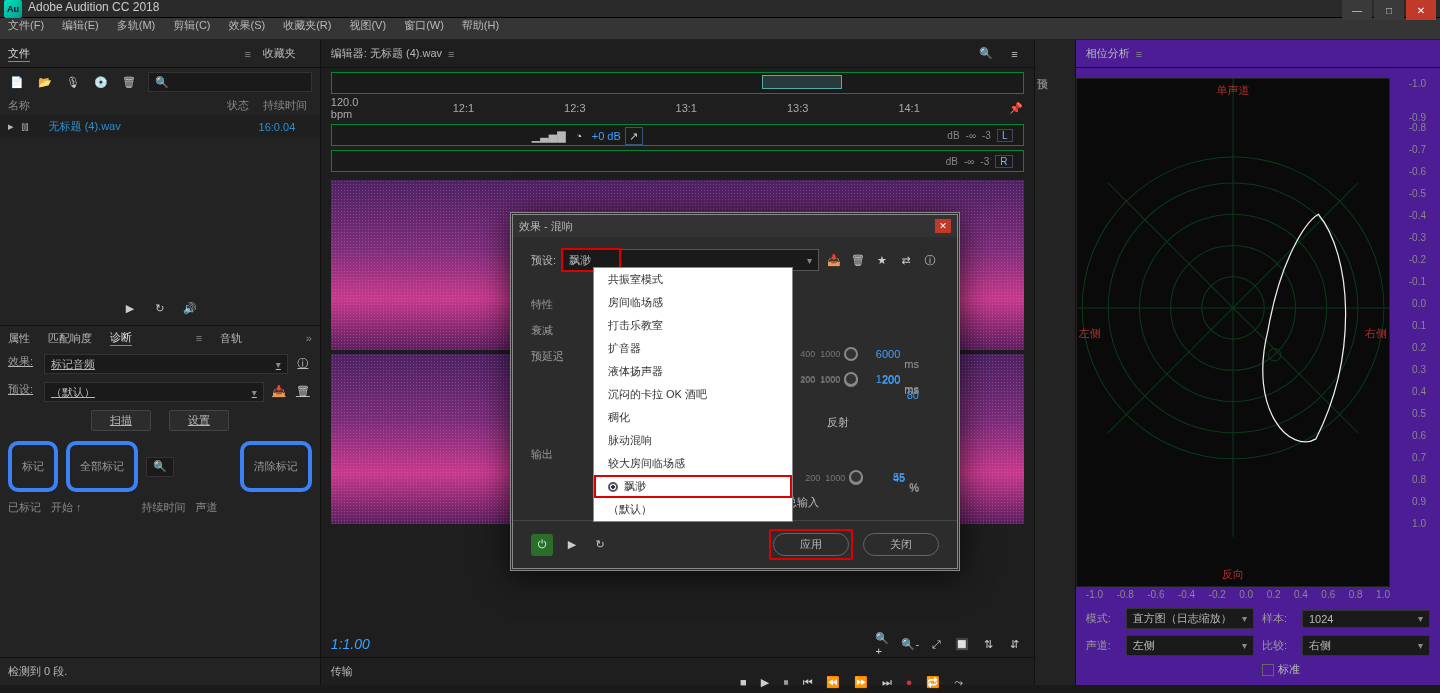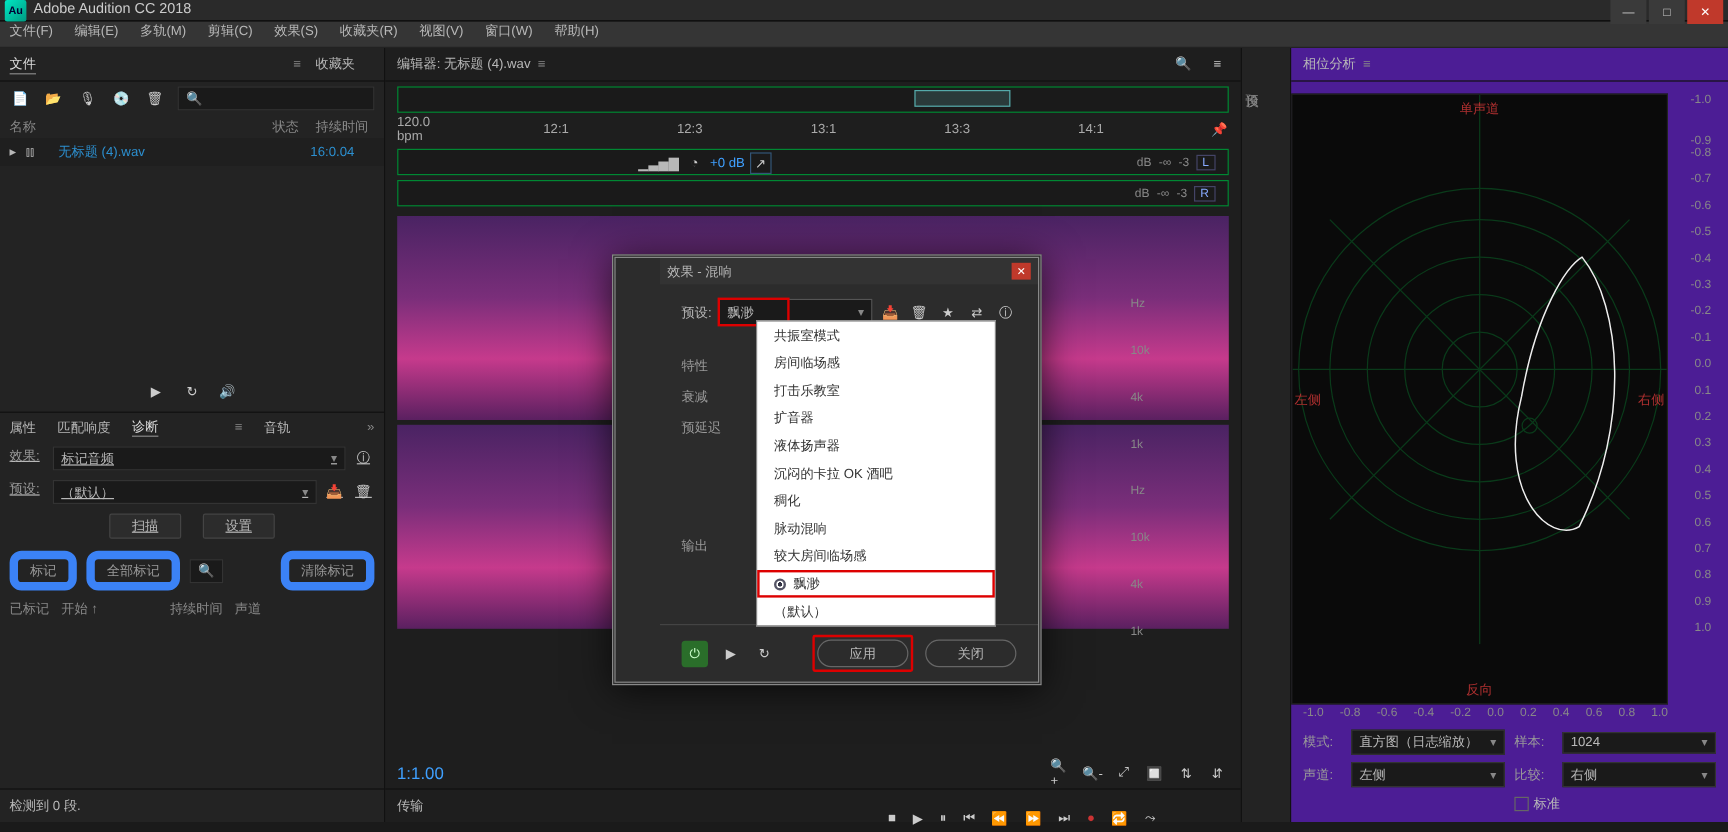--- a/index.html
+++ b/index.html
@@ -42,21 +42,21 @@
 .props-tabs { display: flex; align-items: center; padding: 4px 8px; gap: 18px; }
 .props-tabs .active { border-bottom: 1px solid #888; color: #ddd; }
 
 .form-row { display: flex; padding: 4px 8px; gap: 6px; text-decoration: underline; }
 .form-label { color: #999; width: 30px; }
 .select-box { flex: 1; background: #1a1a1a; border: 1px solid #333; height: 20px; padding: 2px 6px; display: flex; align-items: center; justify-content: space-between; }
 
 .btn-small { background: #2c2c2c; border: 1px solid #444; padding: 2px 18px; cursor: pointer; border-radius: 2px; }
 
 .markers-row { display: flex; align-items: center; padding: 6px 8px; gap: 8px; }
-.marker-pill { border: 7px solid #3b82f6; border-radius: 10px; padding: 2px 10px; color: #999; }
+.marker-pill { border: 4px solid #3b82f6; border-radius: 10px; padding: 14px 10px; color: #999; }
 
 .mark-header { display: flex; padding: 2px 8px; color: #888; gap: 10px; }
 
 .status-line { padding: 6px 8px; border-top: 1px solid #111; }
 
 .center-panel { flex: 1; background: #1e1e1e; display: flex; flex-direction: column; border-right: 1px solid #111; }
 .editor-header { display: flex; align-items: center; height: 28px; padding: 0 10px; border-bottom: 1px solid #111; }
 .editor-tools { margin-left: auto; display: flex; gap: 10px; }
 
 .timeline-strip { height: 22px; background: #1a1a1a; border: 1px solid #083; margin: 4px 10px 0; position: relative; }
@@ -68,21 +68,21 @@
 .chan-box { border: 1px solid #446; padding: 0 4px; color: #8af; font-size: 10px; }
 
 .level-bar { position: absolute; left: 200px; top: 2px; display: flex; align-items: center; gap: 4px; }
 .level-text { color: #3fa0ff; }
 
 .spectro-area { margin: 6px 10px 0; flex: 1; position: relative; }
 .spectro-top, .spectro-bot { height: 170px; background: linear-gradient(to bottom, #4a2363 0%, #7a2e7a 40%, #c63a8c 70%, #5a2060 100%); position: relative; overflow: hidden; margin-bottom: 4px; }
 .spectro-top::before, .spectro-bot::before { content:""; position:absolute; inset:0; background-image: radial-gradient(#ff6ac1 0.5px, transparent 0.5px); background-size: 3px 3px; opacity: 0.35; }
 
 .timecode-row { display: flex; align-items: center; padding: 4px 10px; }
-.timecode { color: #3fa0ff; font-size: 14px; }
+.timecode { color: #3fa0ff; font-size: 14px; font-style: italic; }
 .zoom-tools { margin-left: auto; display: flex; gap: 8px; }
 
 .transport-label { padding: 6px 10px; border-top: 1px solid #111; }
 
 .right-col { width: 42px; background: #232323; border-right: 1px solid #111; padding-top: 30px; text-align: center; color: #888; }
 
 .phase-panel { width: 370px; background: #4c1d95; display: flex; flex-direction: column; }
 .phase-header { height: 28px; display: flex; align-items: center; padding: 0 10px; border-bottom: 1px solid #111; }
 
 .phase-area { flex: 1; display: flex; position: relative; padding: 10px 10px 0 0; }
@@ -97,21 +97,21 @@
 .scale-col { width: 40px; color: #888; position: relative; }
 .scale-tick { position: absolute; right: 4px; font-size: 10px; }
 
 .phase-axis-x { display: flex; justify-content: space-between; padding: 2px 50px 0 10px; color: #888; font-size: 10px; }
 
 .phase-controls { padding: 8px 10px; display: grid; grid-template-columns: 32px 1fr 32px 1fr; gap: 6px 8px; align-items: center; }
 .phase-controls label { color: #999; }
 .phase-select { background: #1a1a1a; border: 1px solid #333; padding: 2px 6px; display: flex; justify-content: space-between; align-items: center; }
 .check-row { grid-column: 3 / 5; display: flex; align-items: center; gap: 4px; }
 
-.dialog { position: absolute; left: 510px; top: 212px; width: 358px; background: #2c2c2c; border: 3px double #888; box-shadow: 0 4px 30px rgba(0,0,0,.7); padding-left: 37px; }
+.dialog { position: absolute; left: 510px; top: 212px; width: 450px; background: #2c2c2c; border: 3px double #888; box-shadow: 0 4px 30px rgba(0,0,0,.7); }
 .dialog-title { display: flex; align-items: center; height: 22px; padding: 0 6px; background: #333; }
 .dialog-close { margin-left: auto; width: 16px; height: 14px; background: #c0392b; color: #fff; display: flex; align-items: center; justify-content: center; font-size: 9px; }
 
 .dialog-body { padding: 12px 18px 10px; position: relative; }
 .preset-row { display: flex; align-items: center; gap: 6px; }
 .preset-select { flex: 1; height: 22px; background: #1a1a1a; border: 1px solid #555; display: flex; align-items: center; justify-content: space-between; padding: 0 6px; position: relative; }
 .red-box-preset { position: absolute; left: -2px; top: -2px; width: 60px; height: 24px; border: 2px solid #d00; }
 
 .icon-sm { width: 18px; height: 18px; display: flex; align-items: center; justify-content: center; color: #ccc; cursor: pointer; }
 

